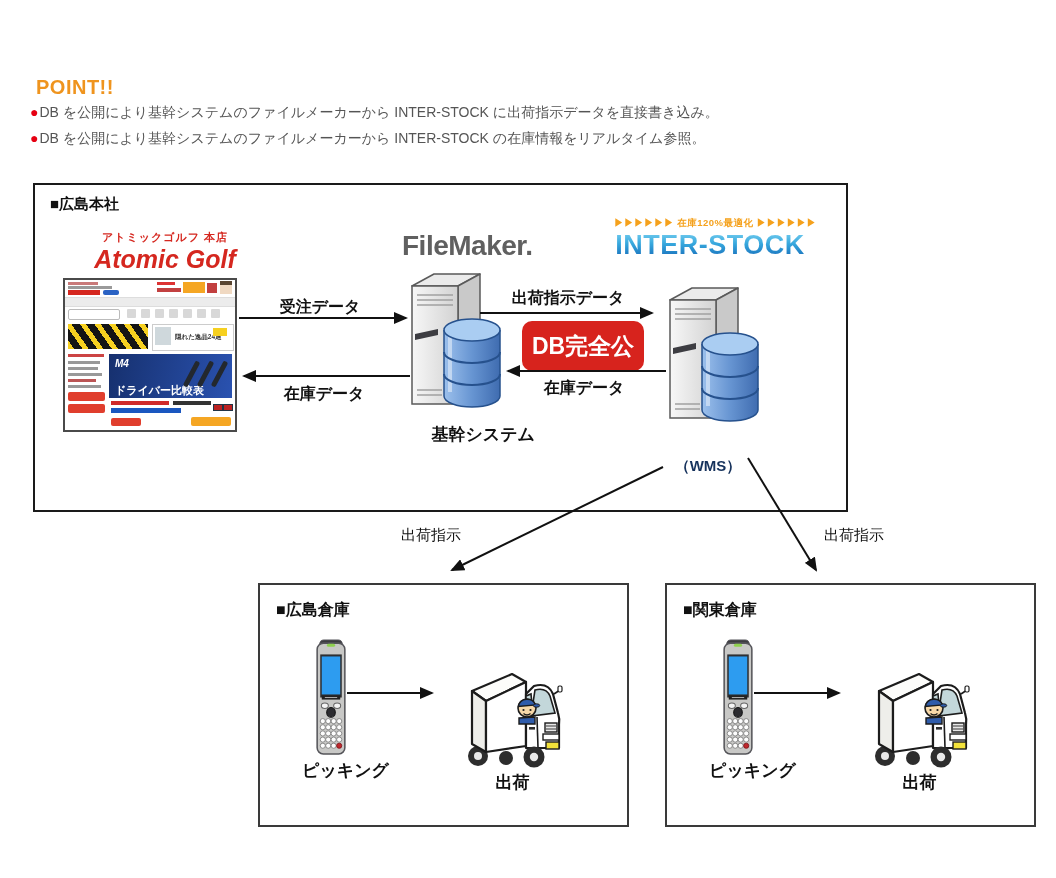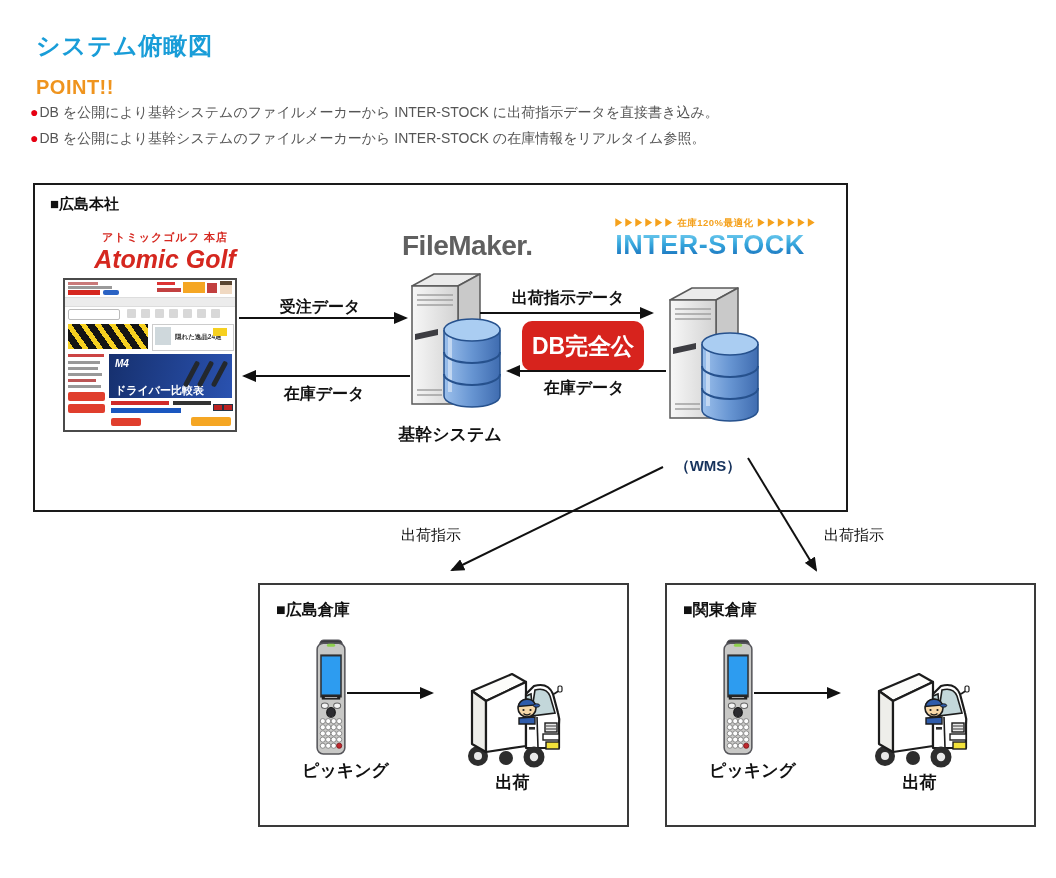--- a/index.html
+++ b/index.html
@@ -136,21 +136,20 @@
       <rect x="85" y="73" width="16" height="6" fill="#ffffff" stroke="#1c1c1c" stroke-width="1.4"></rect>
       <rect x="88" y="81" width="13" height="7" fill="#f3e23a" stroke="#1c1c1c" stroke-width="1.4"></rect>
       <circle cx="76" cy="96" r="10.5" fill="#2d2d2d"></circle>
         <circle cx="76" cy="96" r="4.2" fill="#e9e9e9"></circle>
     </symbol>
   </defs>
 </svg>
 
 <div class="page">
 
-  <div class="abs doc-title" style="left:36px;top:30px;">システム俯瞰図</div>
   <div class="abs point-h" style="left:36px;top:76px;">POINT!!</div>
   <div class="abs bullet-line" style="left:30px;top:130px;">
     <span class="bullet-dot">●</span><span>DB を公開により基幹システムのファイルメーカーから INTER-STOCK の在庫情報をリアルタイム参照。</span>
   </div>
   <div class="abs bullet-line" style="left:30px;top:104px;">
     <span class="bullet-dot">●</span><span>DB を公開により基幹システムのファイルメーカーから INTER-STOCK に出荷指示データを直接書き込み。</span>
   </div>
 
   <div class="abs frame" style="left:33px;top:183px;width:811px;height:325px;">
     <div class="abs box-label" style="left:15px;top:10px;">■広島本社</div>
@@ -206,21 +205,21 @@
       <div class="ec-bar" style="left:148px;top:124px;width:8px;height:5px;background:#b22;border:1px solid #234;"></div>
       <div class="ec-bar" style="left:158px;top:124px;width:8px;height:5px;background:#b22;border:1px solid #234;"></div>
       <div class="ec-bar" style="left:46px;top:138px;width:30px;height:8px;background:#e03e2d;border-radius:2px;"></div>
       <div class="ec-bar" style="left:126px;top:137px;width:40px;height:9px;background:#f5a623;border-radius:2px;"></div>
     </div>
 
     <div class="abs filemaker" style="left:367px;top:45px;">FileMaker.</div>
     <svg class="abs" style="left:365px;top:77px;" width="110" height="158">
         <use href="#sym-server"></use>
       </svg>
-    <div class="abs ctr caption" style="left:330px;top:238px;width:170px;">基幹システム</div>
+    <div class="abs ctr caption" style="left:330px;top:238px;width:170px;text-align:right;">基幹システム</div>
 
     <div class="abs ctr" style="left:579px;top:32px;width:192px;">
       <span class="is-tagline">▶▶▶▶▶▶ 在庫120%最適化 ▶▶▶▶▶▶</span>
       <span class="is-logo">INTER-STOCK</span>
     </div>
     <svg class="abs" style="left:623px;top:91px;" width="110" height="158">
         <use href="#sym-server"></use>
       </svg>
     <div class="abs ctr wms-sub" style="left:588px;top:272px;width:170px;">（WMS）</div>
   </div>

